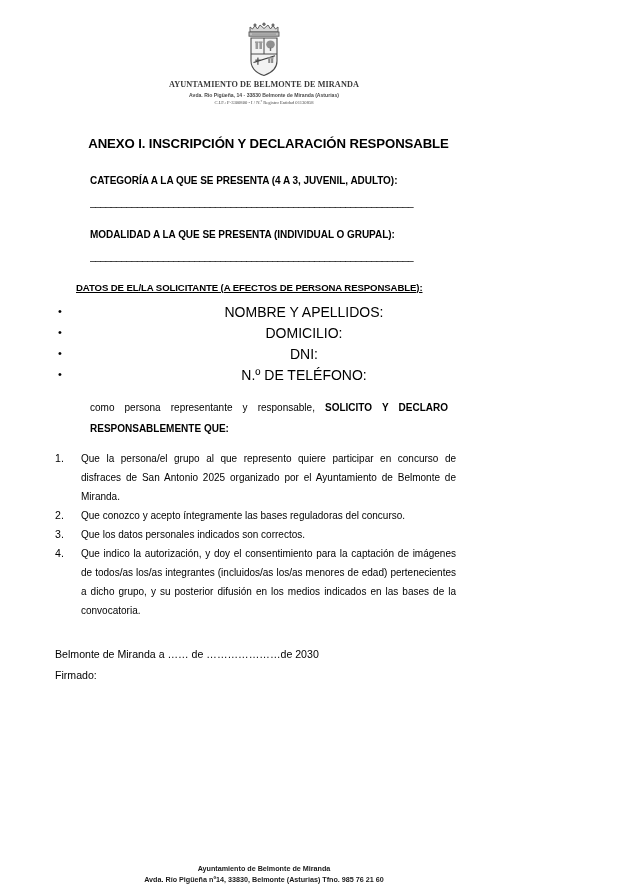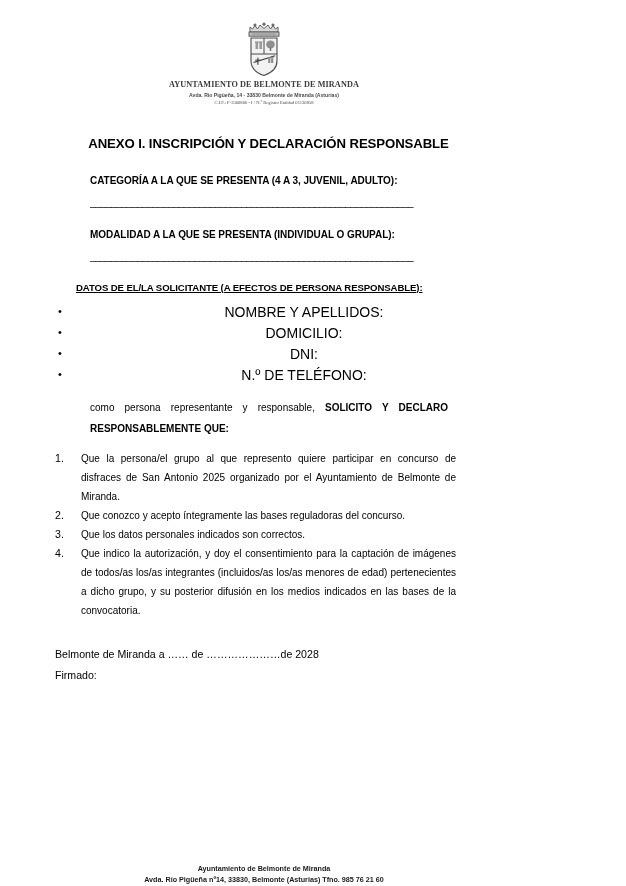--- a/index.html
+++ b/index.html
@@ -305,21 +305,21 @@
     <li>
       <span>Que los datos personales indicados son correctos.</span>
     </li>
     <li>
       <span>Que indico la autorización, y doy el consentimiento para la captación de imágenes de todos/as los/as integrantes (incluidos/as los/as menores de edad) pertenecientes a dicho grupo, y su posterior difusión en los medios indicados en las bases de la convocatoria.</span>
     </li>
   </ol>
 
 
   <div class="sign-block">
-    <div class="sign-line">Belmonte de Miranda a …… de …………………de 2028</div>
+    <div class="sign-line">Belmonte de Miranda a …… de …………………de 2030</div>
     <div class="sign-line">Firmado:</div>
   </div>
 
   <div class="footer">
     <div class="footer-line">Ayuntamiento de Belmonte de Miranda</div>
     <div class="footer-line">Avda. Río Pigüeña nº14, 33830, Belmonte (Asturias) Tfno. 985 76 21 60</div>
   </div>
 
 </div>
 

